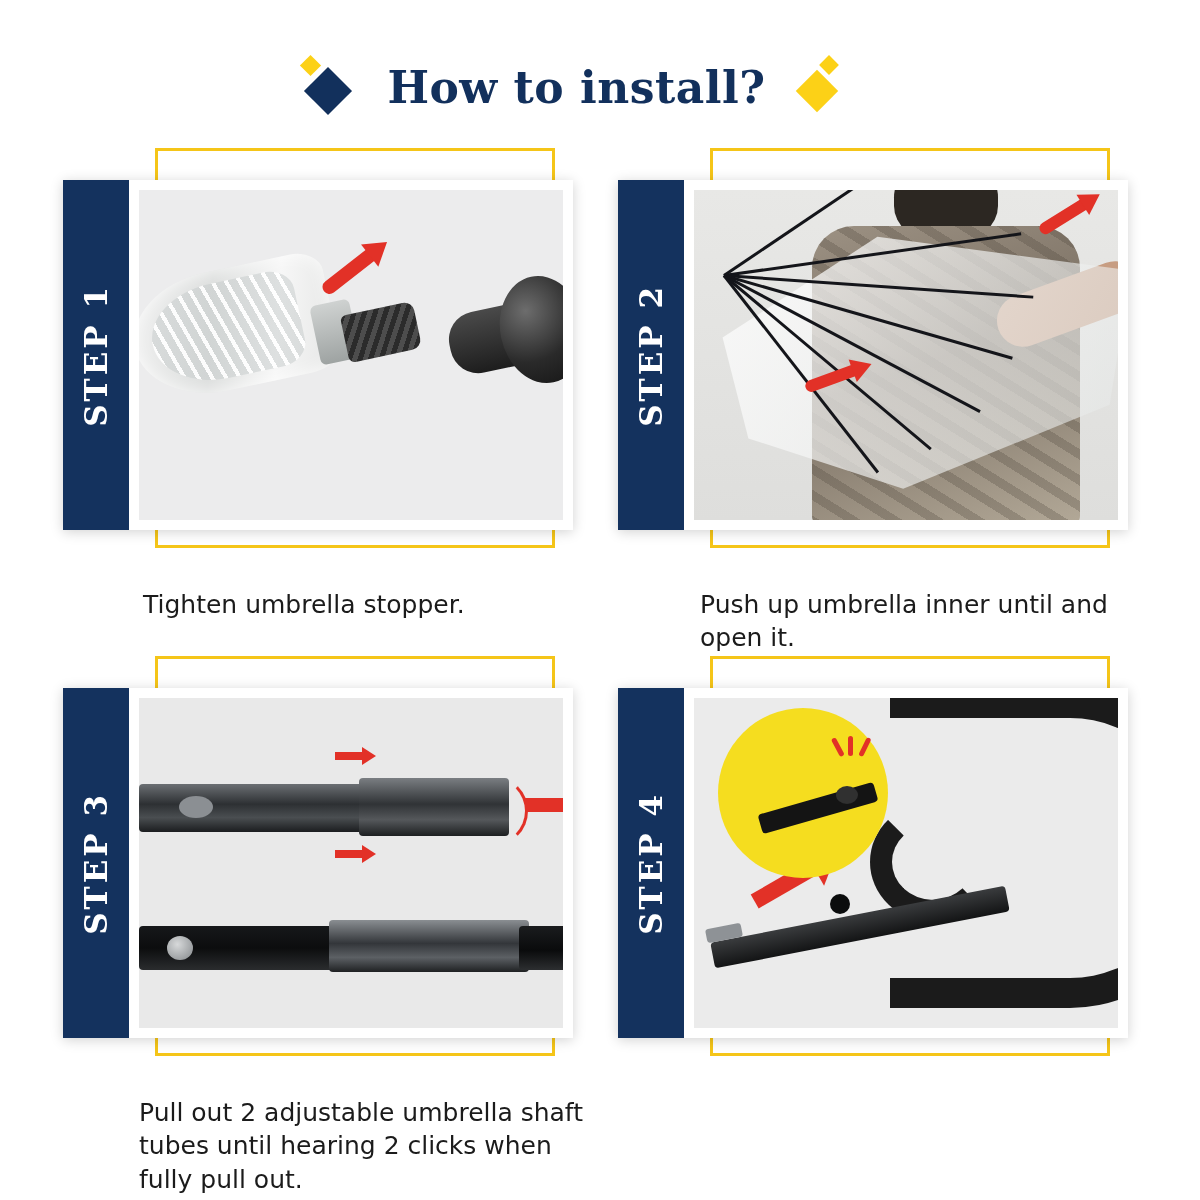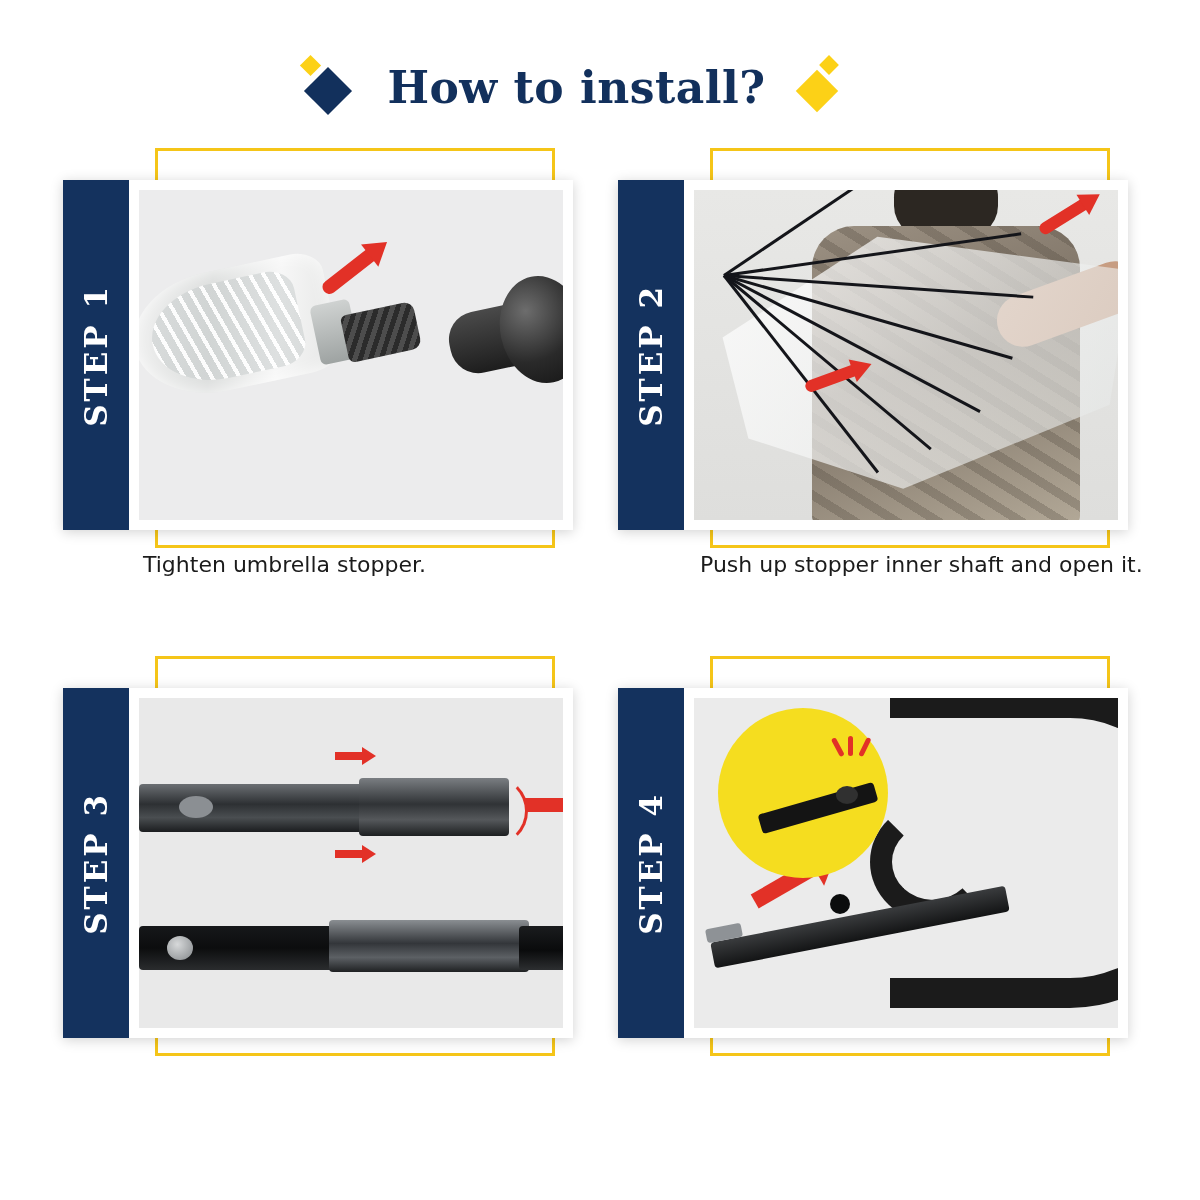--- a/index.html
+++ b/index.html
@@ -125,24 +125,24 @@
   }
   .photo {
     flex: 1;
     margin: 10px 10px 10px 10px;
     background: #ececed;
     position: relative;
     overflow: hidden;
   }
   .caption {
     position: absolute;
-    top: 410px;
+    top: 448px;
     left: 88px;
     width: 460px;
-    font-size: 22px;
+    font-size: 25px;
     line-height: 1.33;
     color: #1b1b1b;
   }
   .cell-2 .caption, .cell-4 .caption { left: 90px; width: 465px; }
   .cell-3 .caption { left: 84px; width: 470px; }
 
   
   .s1-tube {
     position: absolute;
     left: -6px; top: 78px;
@@ -458,21 +458,21 @@
             <i style="width:290px; transform:rotate(28deg);"></i>
             <i style="width:270px; transform:rotate(40deg);"></i>
             <i style="width:250px; transform:rotate(52deg);"></i>
             <i style="width:200px; transform:rotate(-34deg);"></i>
           </div>
           <div class="s2-redarrow-1"></div>
           <div class="s2-redarrow-2"></div>
         </div>
       </div>
     </div>
-    <div class="caption">Push up stopper inner shaft and open it.</div>
+    <div class="caption">Push up umbrella inner until and open it.</div>
   </div>
 
   <div class="step-cell cell-3">
     <div class="frame-wrap">
       <div class="yellow-frame"></div>
       <div class="photo-card">
         <div class="step-label">
           <span>STEP 3</span>
         </div>
         <div class="photo">
@@ -485,20 +485,21 @@
           <div class="s3-bigarrow"></div>
           <div class="s3-smallarrow s3-sa1"></div>
           <div class="s3-smallarrow s3-sa2"></div>
           <div class="s3-tubeC"></div>
           <div class="s3-screwhead"></div>
           <div class="s3-tubeD"></div>
           <div class="s3-tubeE"></div>
         </div>
       </div>
     </div>
+    <div class="caption">Pull out 2 adjustable umbrella shaft tubes until hearing 2 clicks when fully pull out.</div>
   </div>
 
   <div class="step-cell cell-4">
     <div class="frame-wrap">
       <div class="yellow-frame"></div>
       <div class="photo-card">
         <div class="step-label">
           <span>STEP 4</span>
         </div>
         <div class="photo">

